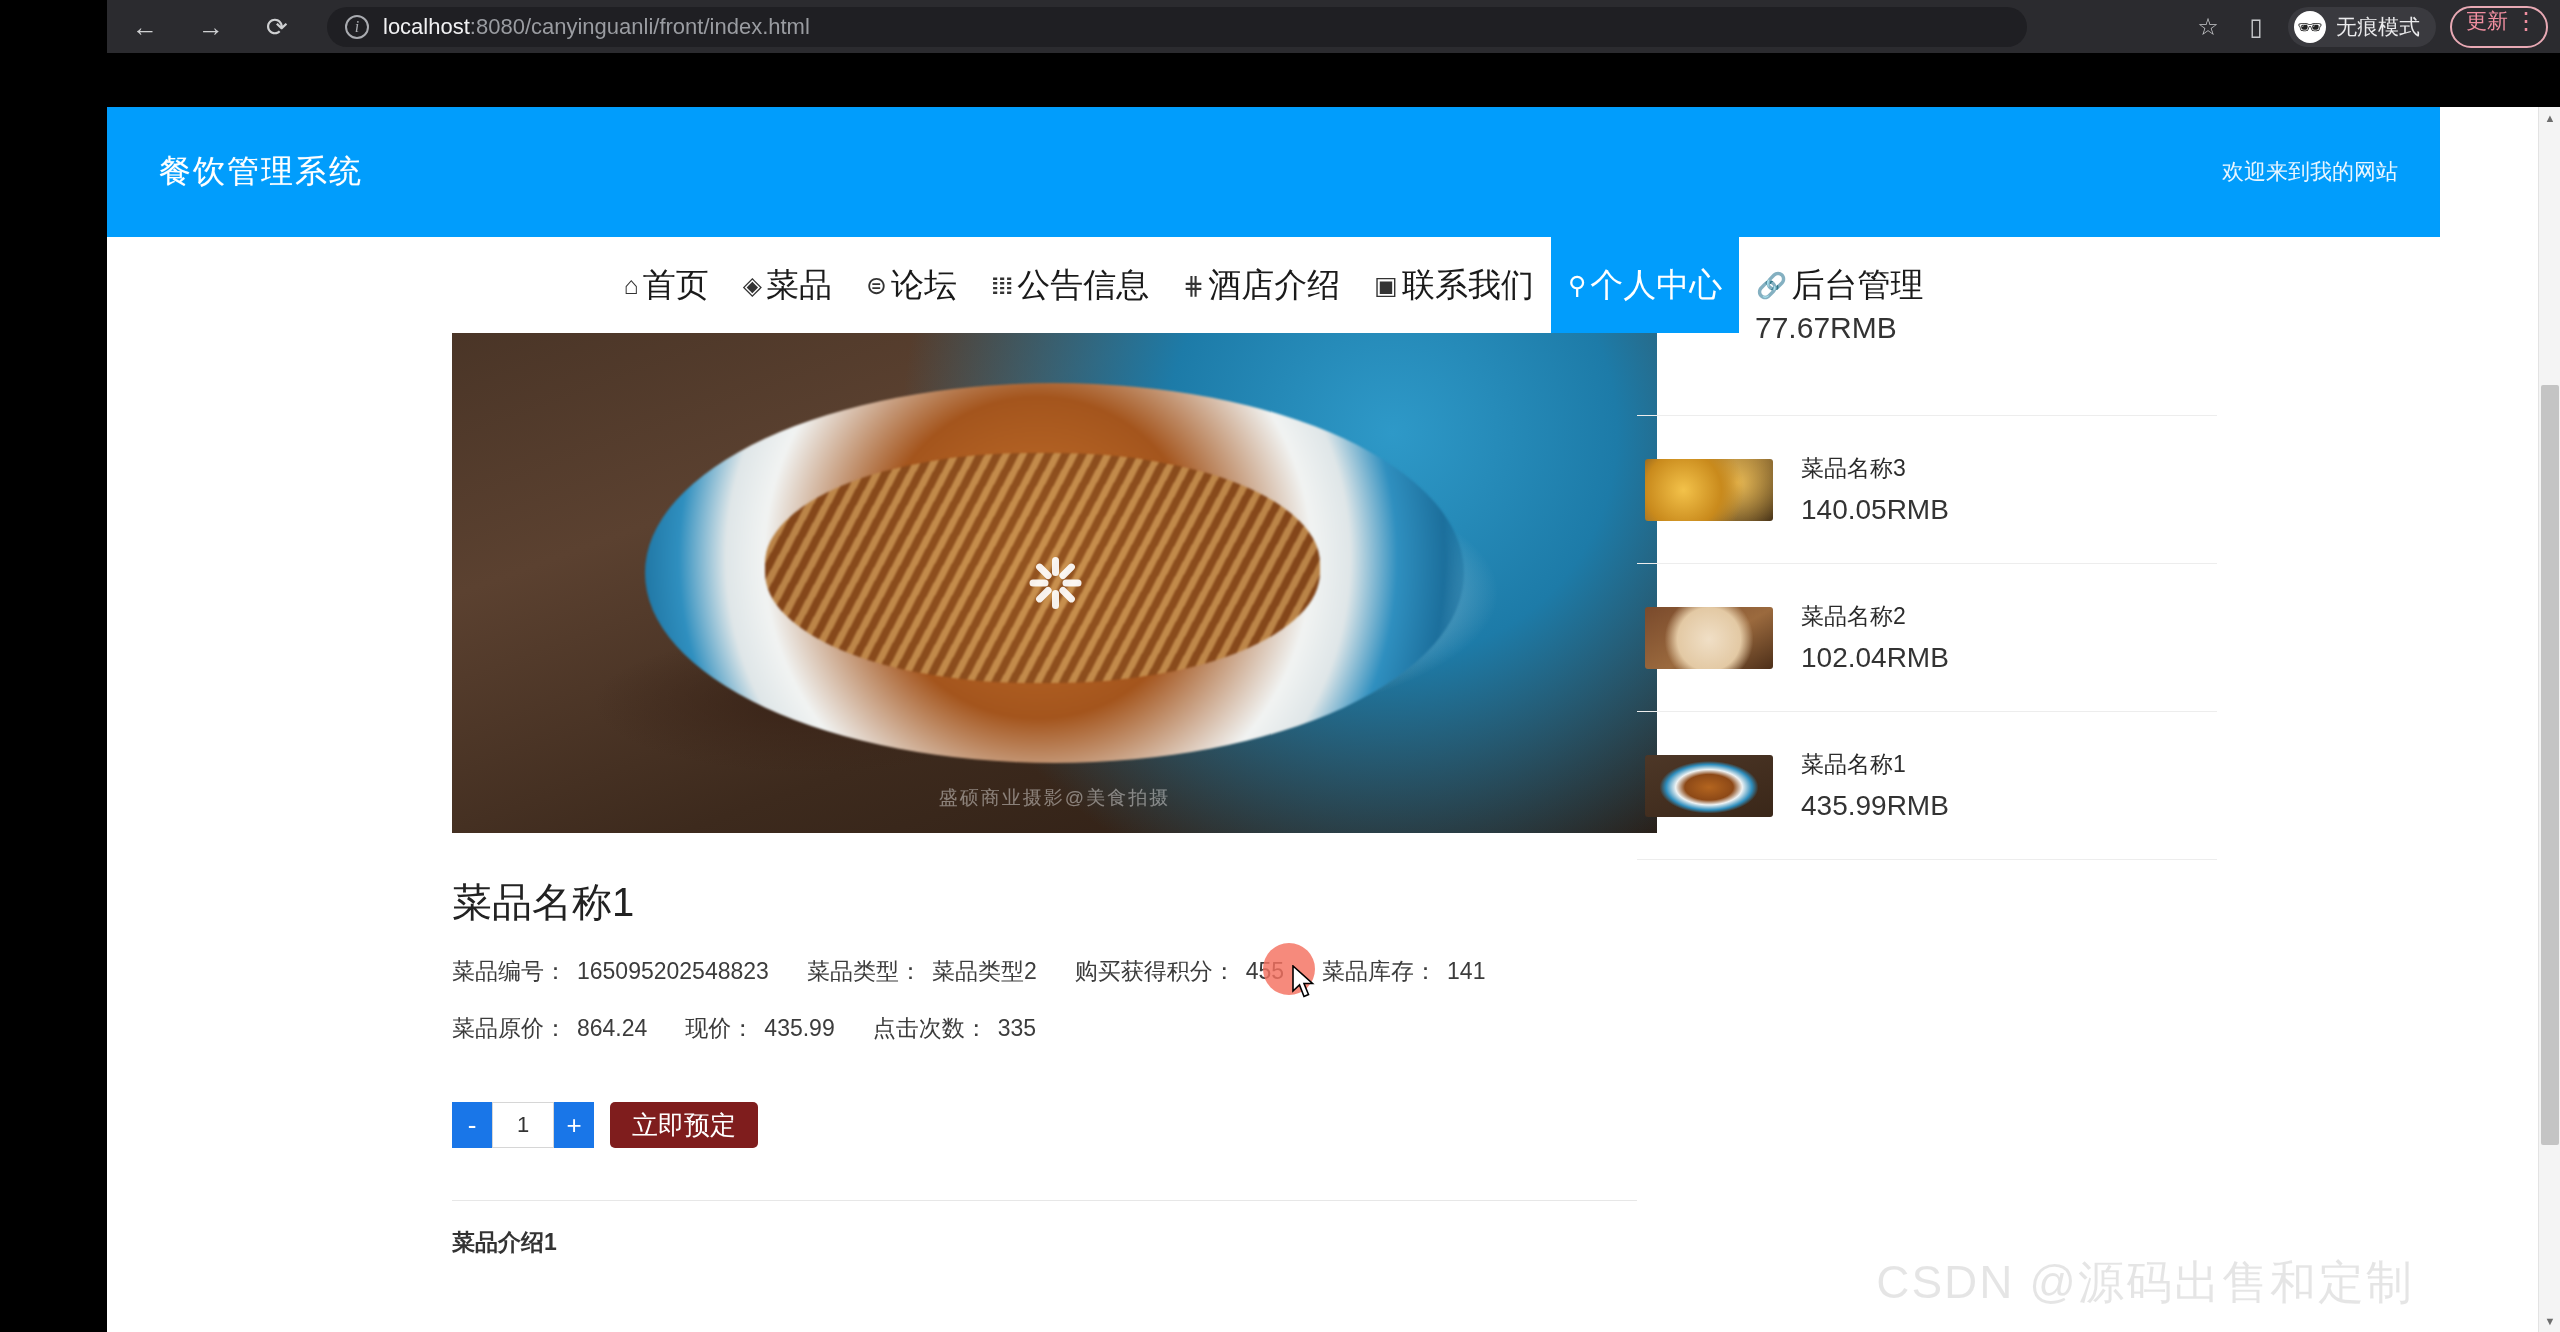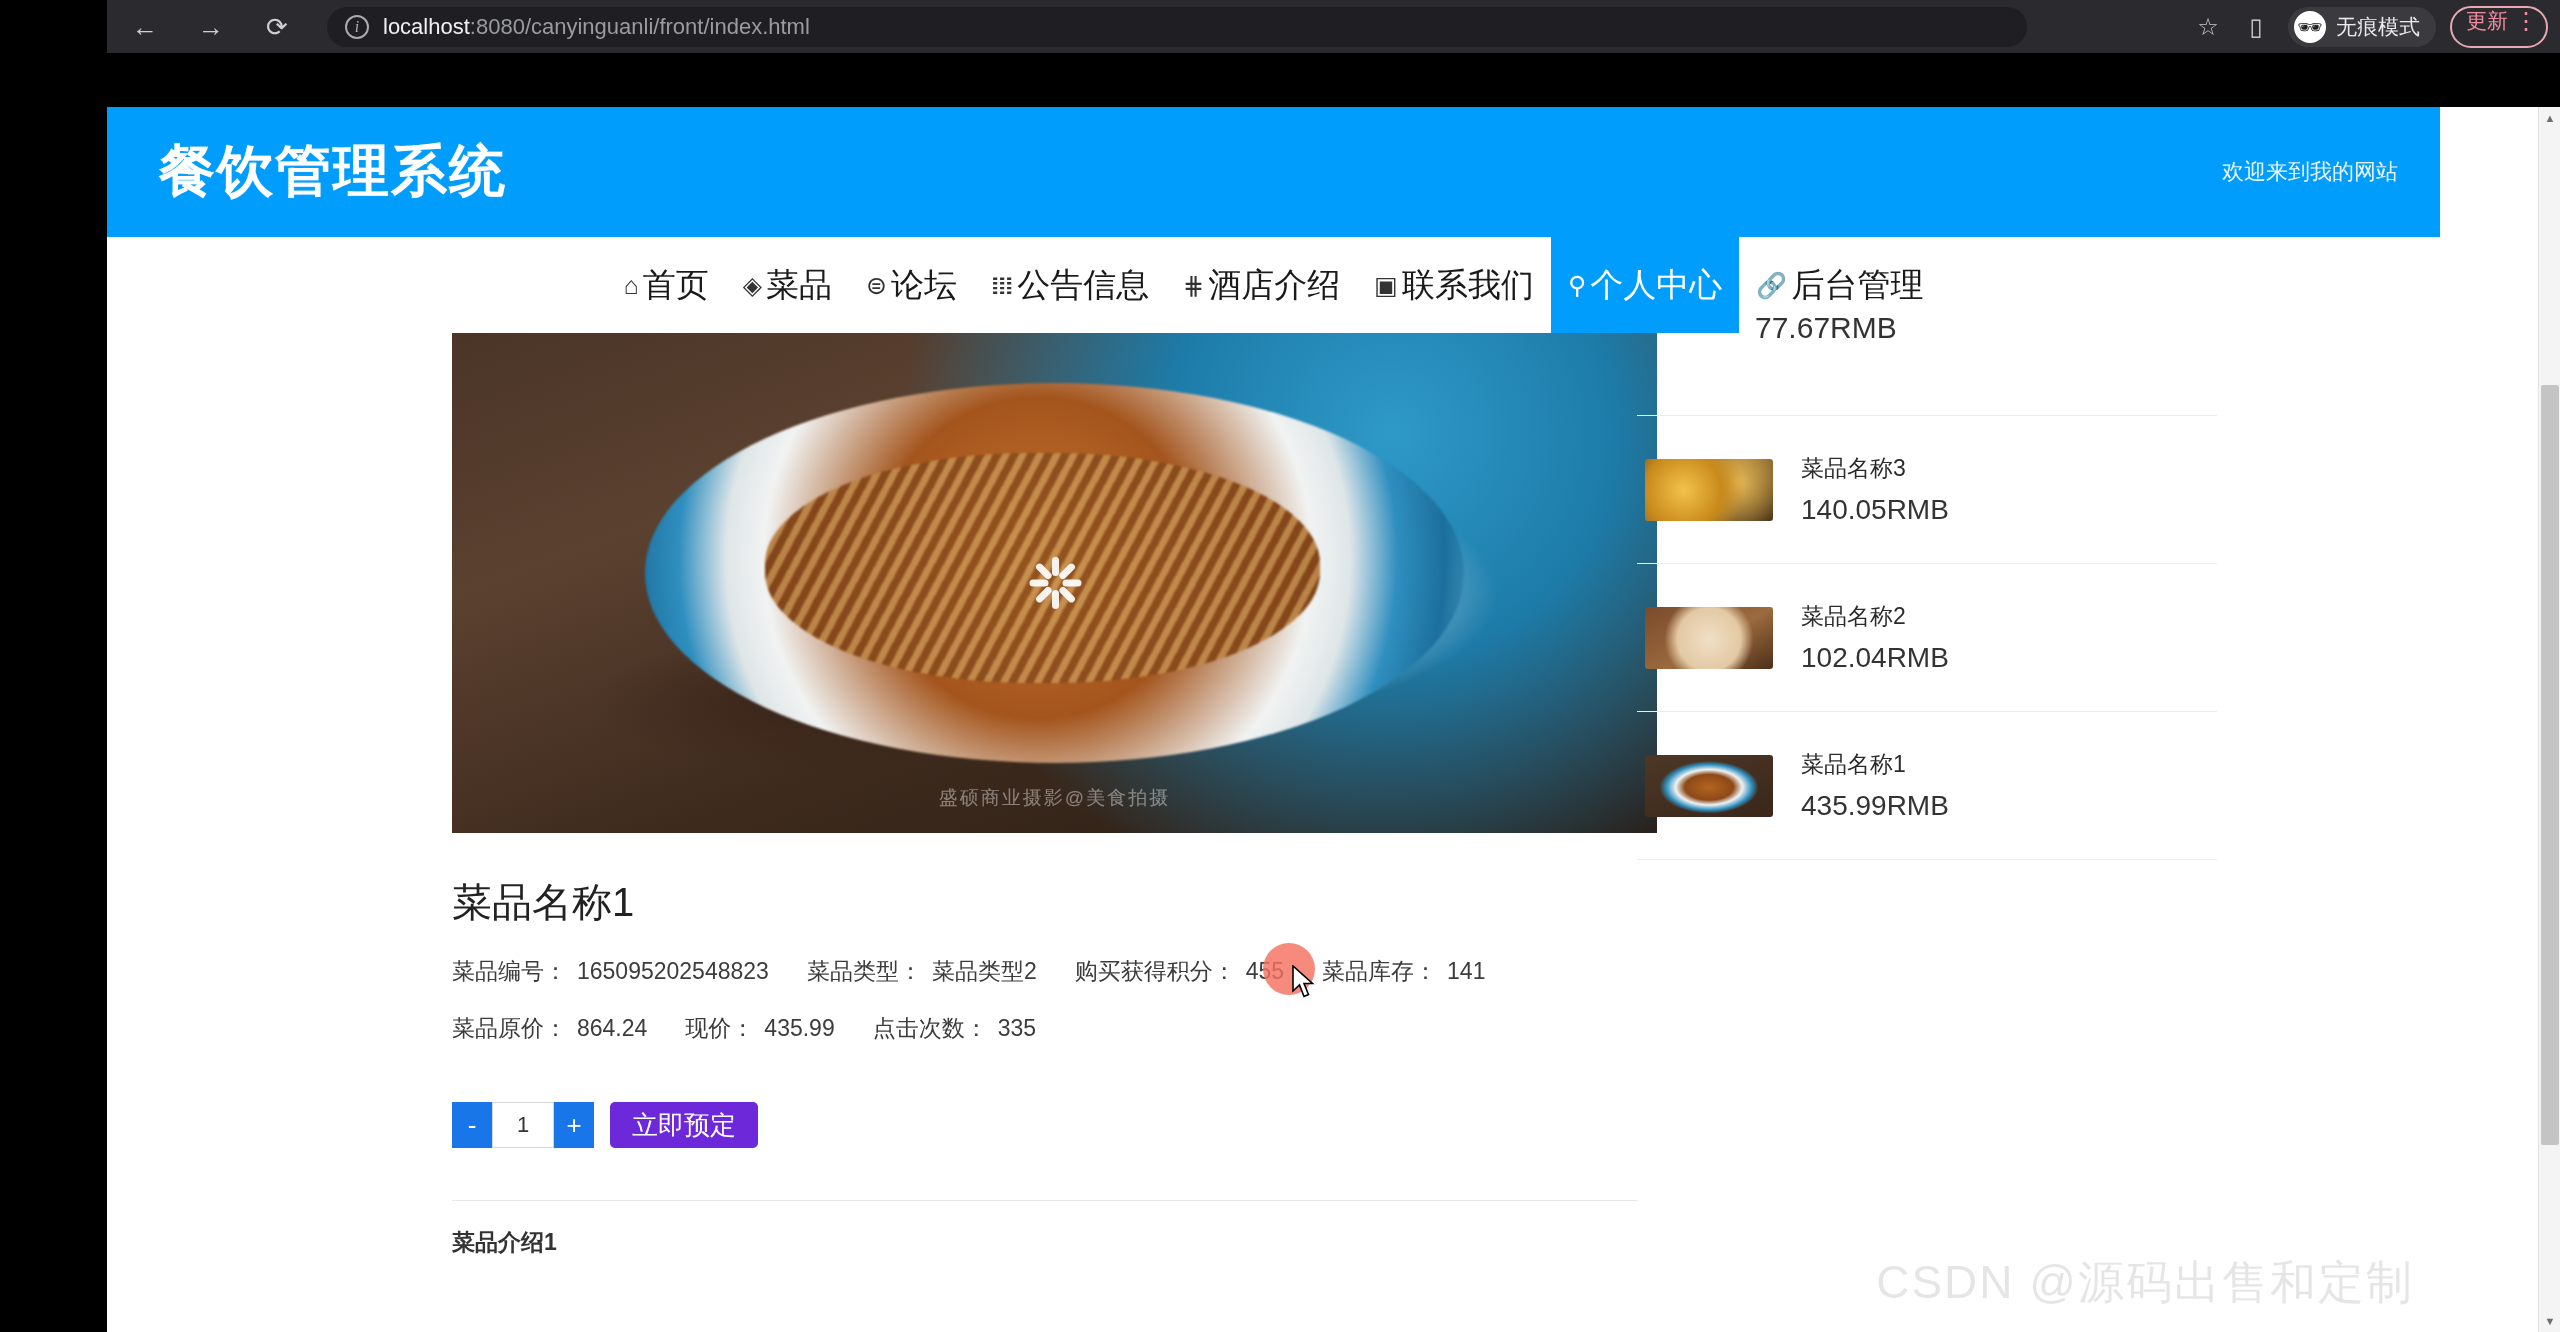--- a/index.html
+++ b/index.html
@@ -88,21 +88,21 @@
     overflow: hidden;
   }
 
   
   .site-header {
     position: absolute; left: 0; top: 0; width: 2333px; height: 130px;
     background: #019dfc;
     display: flex; align-items: center;
   }
   .site-title {
-    color: #fff; font-size: 56px; font-weight: bold;
+    color: #fff; font-size: 32px; font-weight: normal;
     margin-left: 52px; letter-spacing: 2px;
     text-shadow: 0 0 1px rgba(255,255,255,.4);
   }
   .site-welcome {
     position: absolute; right: 42px; color: #e9f6ff; font-size: 22px;
   }
 
   
   .site-nav {
     position: absolute; left: 0; top: 130px; width: 2333px; height: 96px;
@@ -187,21 +187,21 @@
     width: 40px; background: #1976e8; color: #fff; font-size: 26px;
     display: flex; align-items: center; justify-content: center;
     border: none; cursor: pointer;
   }
   .step-qty {
     width: 62px; background: #fff; border: 1px solid #d6d6d6;
     text-align: center; font-size: 22px; color: #333;
   }
   .order-btn {
     height: 46px; padding: 0 22px; border: none; border-radius: 5px;
-    background: #6d28d9; color: #fff; font-size: 26px; cursor: pointer;
+    background: #7f1d1d; color: #fff; font-size: 26px; cursor: pointer;
   }
 
   .desc-sep { margin-top: 52px; border-top: 1px solid #e7e7e7; width: 1185px; }
   .desc-text { margin-top: 26px; font-size: 23px; color: #333; font-weight: bold; }
 
   
   .side-col {
     position: absolute; left: 1530px; top: 0; width: 580px;
   }
   .side-partial {

